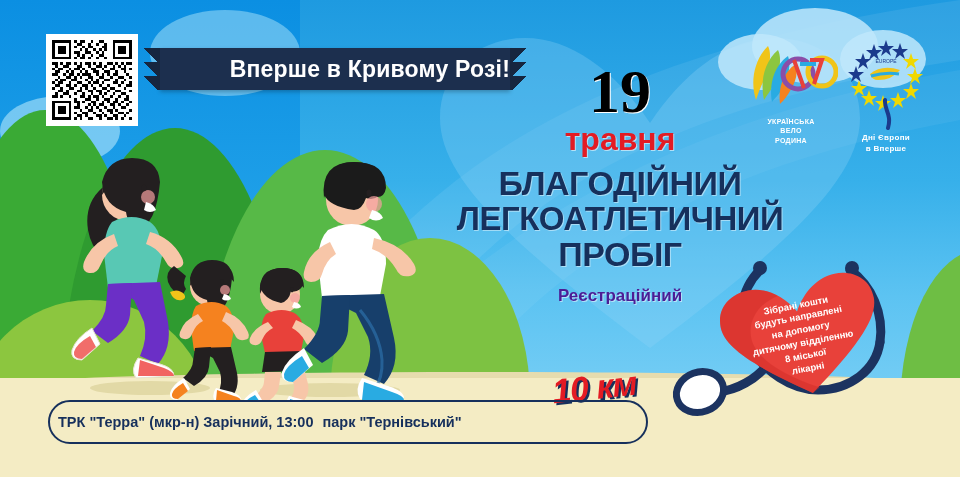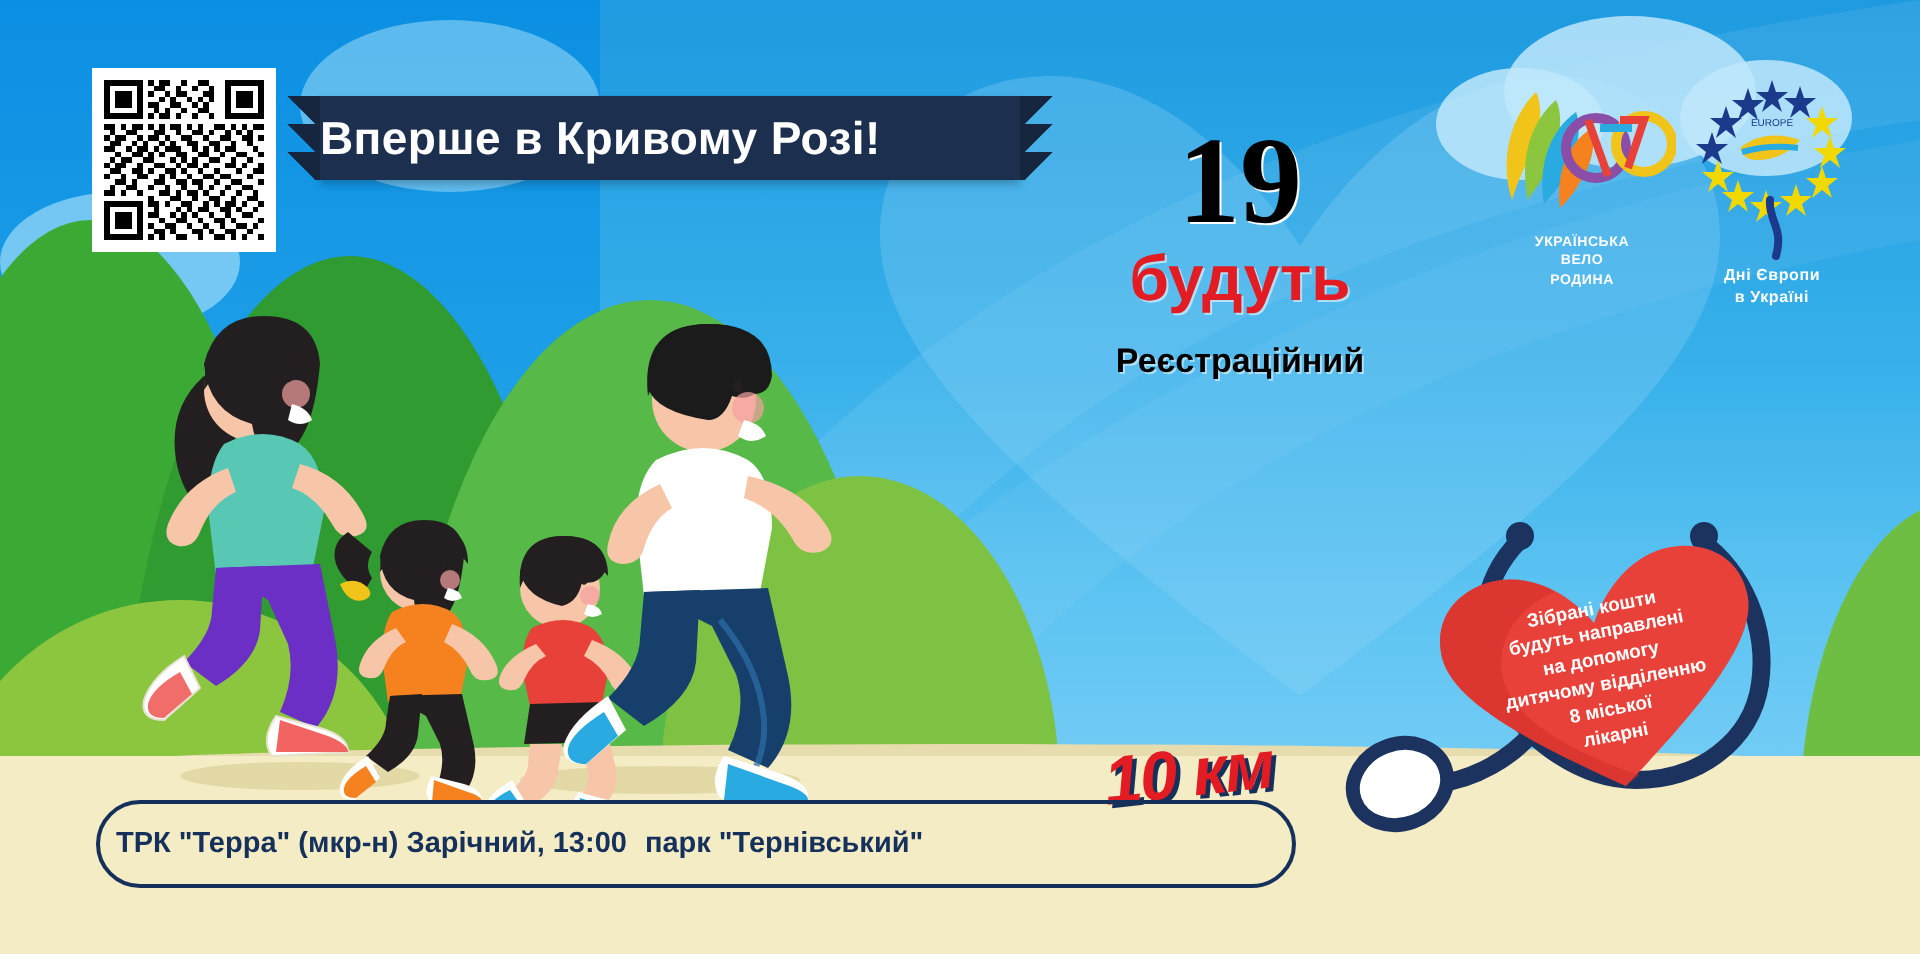--- a/index.html
+++ b/index.html
@@ -56,21 +56,21 @@
   }
   .ground-top{
     position:absolute; left:0; right:0; top:372px; height:14px;
     background:#e6dcae; border-radius:50%/100% 100% 0 0;
   }
 
   
   .ribbon{
     position:absolute; left:160px; top:48px; height:42px; width:350px;
     background:#1c2f4e;
-    display:flex; align-items:center; justify-content:flex-start;
+    display:flex; align-items:center; justify-content:flex-end;
     color:#fff; font-weight:bold; font-size:23px; letter-spacing:.2px;
     box-shadow:0 2px 4px rgba(0,0,0,.25);
   }
   .ribbon:before,.ribbon:after{
     content:""; position:absolute; top:0; width:18px; height:42px;
     background:
       linear-gradient(-45deg,transparent 48%,#16263f 50%) 0 0/18px 14px no-repeat,
       linear-gradient(-45deg,transparent 48%,#16263f 50%) 0 14px/18px 14px no-repeat,
       linear-gradient(-45deg,transparent 48%,#16263f 50%) 0 28px/18px 14px no-repeat;
   }
@@ -100,21 +100,21 @@
   }
   .big{
     color:#16305c; font-weight:bold; line-height:1.0;
     letter-spacing:-.5px; margin-top:10px;
     text-shadow:1px 1px 0 rgba(255,255,255,.45);
   }
   .big .l1{ font-size:34px; display:block; }
   .big .l2{ font-size:33px; display:block; margin-top:2px;}
   .big .l3{ font-size:34px; display:block; margin-top:2px;}
   .fee{
-    margin-top:14px; color:#000000; font-weight:bold;
+    margin-top:14px; color:#4c1d95; font-weight:bold;
     font-size:17px; line-height:1.25;
     text-shadow:1px 1px 0 rgba(255,255,255,.5);
   }
 
   
   .logo{ position:absolute; text-align:center; color:#fff; }
   .logo .cap{ font-size:7px; font-weight:bold; line-height:1.35; letter-spacing:.3px; margin-top:3px;}
   .logo-uvr{ left:744px; top:34px; width:94px; }
   .logo-eu { left:838px; top:30px; width:96px; }
   .logo-eu .cap{ color:#fff; font-size:8px; }
@@ -563,27 +563,32 @@
         <polygon points="25,23 27,29 33,29 28,33 30,39 25,35 20,39 22,33 17,29 23,29" fill="#1b3a8c"></polygon>
         <polygon points="36,14 38,20 44,20 39,24 41,30 36,26 31,30 33,24 28,20 34,20" fill="#1b3a8c"></polygon>
       </g>
       <path d="M32,44 q12,-10 30,-4 q-8,10 -22,10 q-6,0 -8,-6 Z" fill="#f0c419"></path>
       <path d="M33,46 q14,-4 28,-2" stroke="#29abe2" stroke-width="3" fill="none"></path>
       <text x="48" y="33" font-size="5" fill="#1b3a8c" text-anchor="middle" font-family="Liberation Sans, sans-serif">EUROPE</text>
       <path d="M47,70 C46,80 54,84 50,98" stroke="#1b3a8c" stroke-width="4" fill="none" stroke-linecap="round"></path>
     </svg>
     <div class="cap">
       <div>Дні Європи</div>
-      <div>в Україні</div>
+      <div>в Вперше</div>
     </div>
   </div>
 
   <div class="textblock">
     <div class="day">19</div>
-    <div class="month">будуть</div>
+    <div class="month">травня</div>
+    <div class="big">
+      <span class="l1">БЛАГОДІЙНИЙ</span>
+      <span class="l2">ЛЕГКОАТЛЕТИЧНИЙ</span>
+      <span class="l3">ПРОБІГ</span>
+    </div>
     <div class="fee">
       <div>Реєстраційний</div>
     </div>
   </div>
 
   <svg style="position:absolute;left:640px;top:250px;width:320px;height:210px;" viewBox="0 0 320 210">
     <path d="M120,20 C100,40 96,70 110,96 C124,122 152,140 178,140 C210,140 236,120 240,92" fill="none" stroke="#1c3360" stroke-width="9" stroke-linecap="round"></path>
     <path d="M240,92 C244,64 232,36 210,20" fill="none" stroke="#1c3360" stroke-width="9" stroke-linecap="round"></path>
     <path d="M130,112 C116,130 96,140 78,142" fill="none" stroke="#1c3360" stroke-width="9" stroke-linecap="round"></path>
     <ellipse cx="60" cy="142" rx="24" ry="20" transform="rotate(-20 60 142)" fill="#fff" stroke="#1c3360" stroke-width="7"></ellipse>

